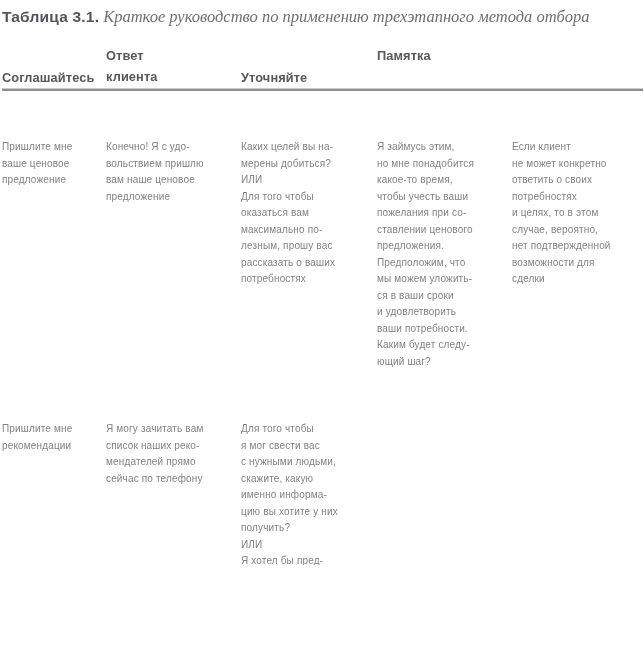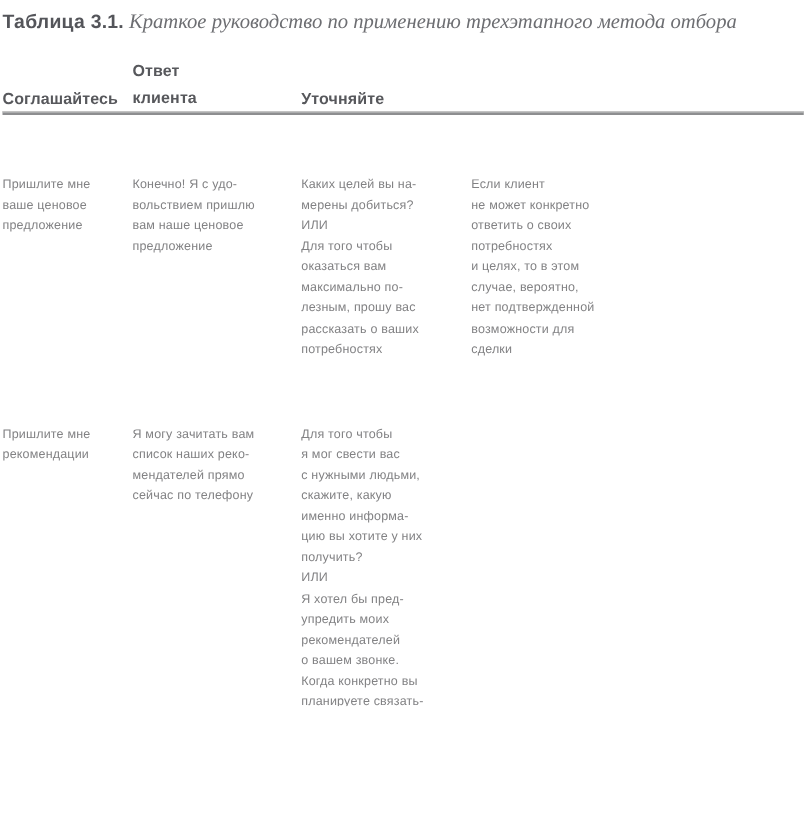--- a/index.html
+++ b/index.html
@@ -76,20 +76,21 @@
 
   <div class="title-line">
     <span class="title-label">Таблица 3.1.</span><span class="title-sub">Краткое руководство по применению трехэтапного метода отбора</span>
   </div>
 
   <div class="grid header">
     <div class="hcell bottom">Соглашайтесь</div>
     <div class="hcell">Ответ
 клиента</div>
     <div class="hcell bottom">Уточняйте</div>
+    <div class="hcell">Памятка</div>
   </div>
 
   <div class="rule"></div>
 
   <div class="grid row-1">
     <div class="cell">Пришлите мне
 ваше ценовое
 предложение</div>
     <div class="cell">Конечно! Я с удо-
 вольствием пришлю
@@ -97,20 +98,34 @@
 предложение</div>
     <div class="cell">Каких целей вы на-
 мерены добиться?
 ИЛИ
 Для того чтобы
 оказаться вам
 максимально по-
 лезным, прошу вас
 рассказать о ваших
 потребностях</div>
+    <div class="cell">Я займусь этим,
+но мне понадобится
+какое-то время,
+чтобы учесть ваши
+пожелания при со-
+ставлении ценового
+предложения.
+Предположим, что
+мы можем уложить-
+ся в ваши сроки
+и удовлетворить
+ваши потребности.
+Каким будет следу-
+ющий шаг?</div>
     <div class="cell">Если клиент
 не может конкретно
 ответить о своих
 потребностях
 и целях, то в этом
 случае, вероятно,
 нет подтвержденной
 возможности для
 сделки</div>
   </div>

